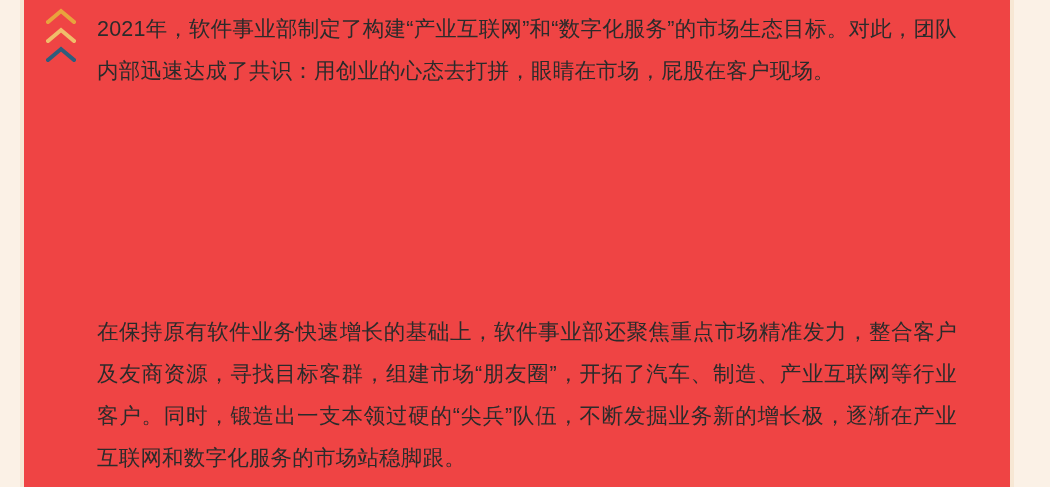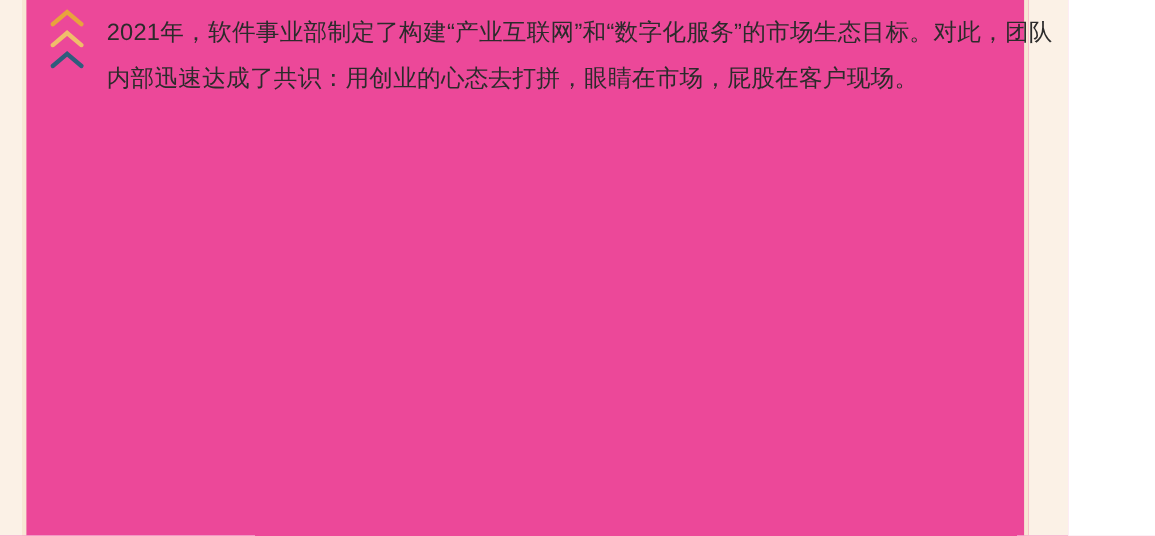--- a/index.html
+++ b/index.html
@@ -2,26 +2,25 @@
 <html lang="zh"><head>
 <meta charset="utf-8">
 <style>
   html, body {
     margin: 0;
     padding: 0;
     background: #ffffff;
   }
   .page {
     position: relative;
-    width: 943px;
+    width: 1050px;
     height: 487px;
-    background: #ec4899;
+    background: #ef4444;
     overflow: hidden;
     font-family: "Liberation Sans", "DejaVu Sans", sans-serif;
-    padding-left: 28px;
   }
   
   .edge-band-left {
     position: absolute;
     left: 0;
     top: 0;
     width: 20px;
     height: 487px;
     background: #fbf1e6;
   }
@@ -114,15 +113,16 @@
     </span>
     <span class="chevron chev-3">
       <svg width="30" height="16" viewBox="0 0 30 16" aria-hidden="true">
         <polyline points="2,14 15,3 28,14" fill="none" stroke="#2f5d7c" stroke-width="4" stroke-linecap="square"></polyline>
       </svg>
     </span>
   </div>
 
   <div class="content">
     <p class="para p1">2021年，软件事业部制定了构建“产业互联网”和“数字化服务”的市场生态目标。对此，团队内部迅速达成了共识：用创业的心态去打拼，眼睛在市场，屁股在客户现场。</p>
+    <p class="para p3">在保持原有软件业务快速增长的基础上，软件事业部还聚焦重点市场精准发力，整合客户及友商资源，寻找目标客群，组建市场“朋友圈”，开拓了汽车、制造、产业互联网等行业客户。同时，锻造出一支本领过硬的“尖兵”队伍，不断发掘业务新的增长极，逐渐在产业互联网和数字化服务的市场站稳脚跟。</p>
   </div>
 
 </div>
 
 </body></html>

